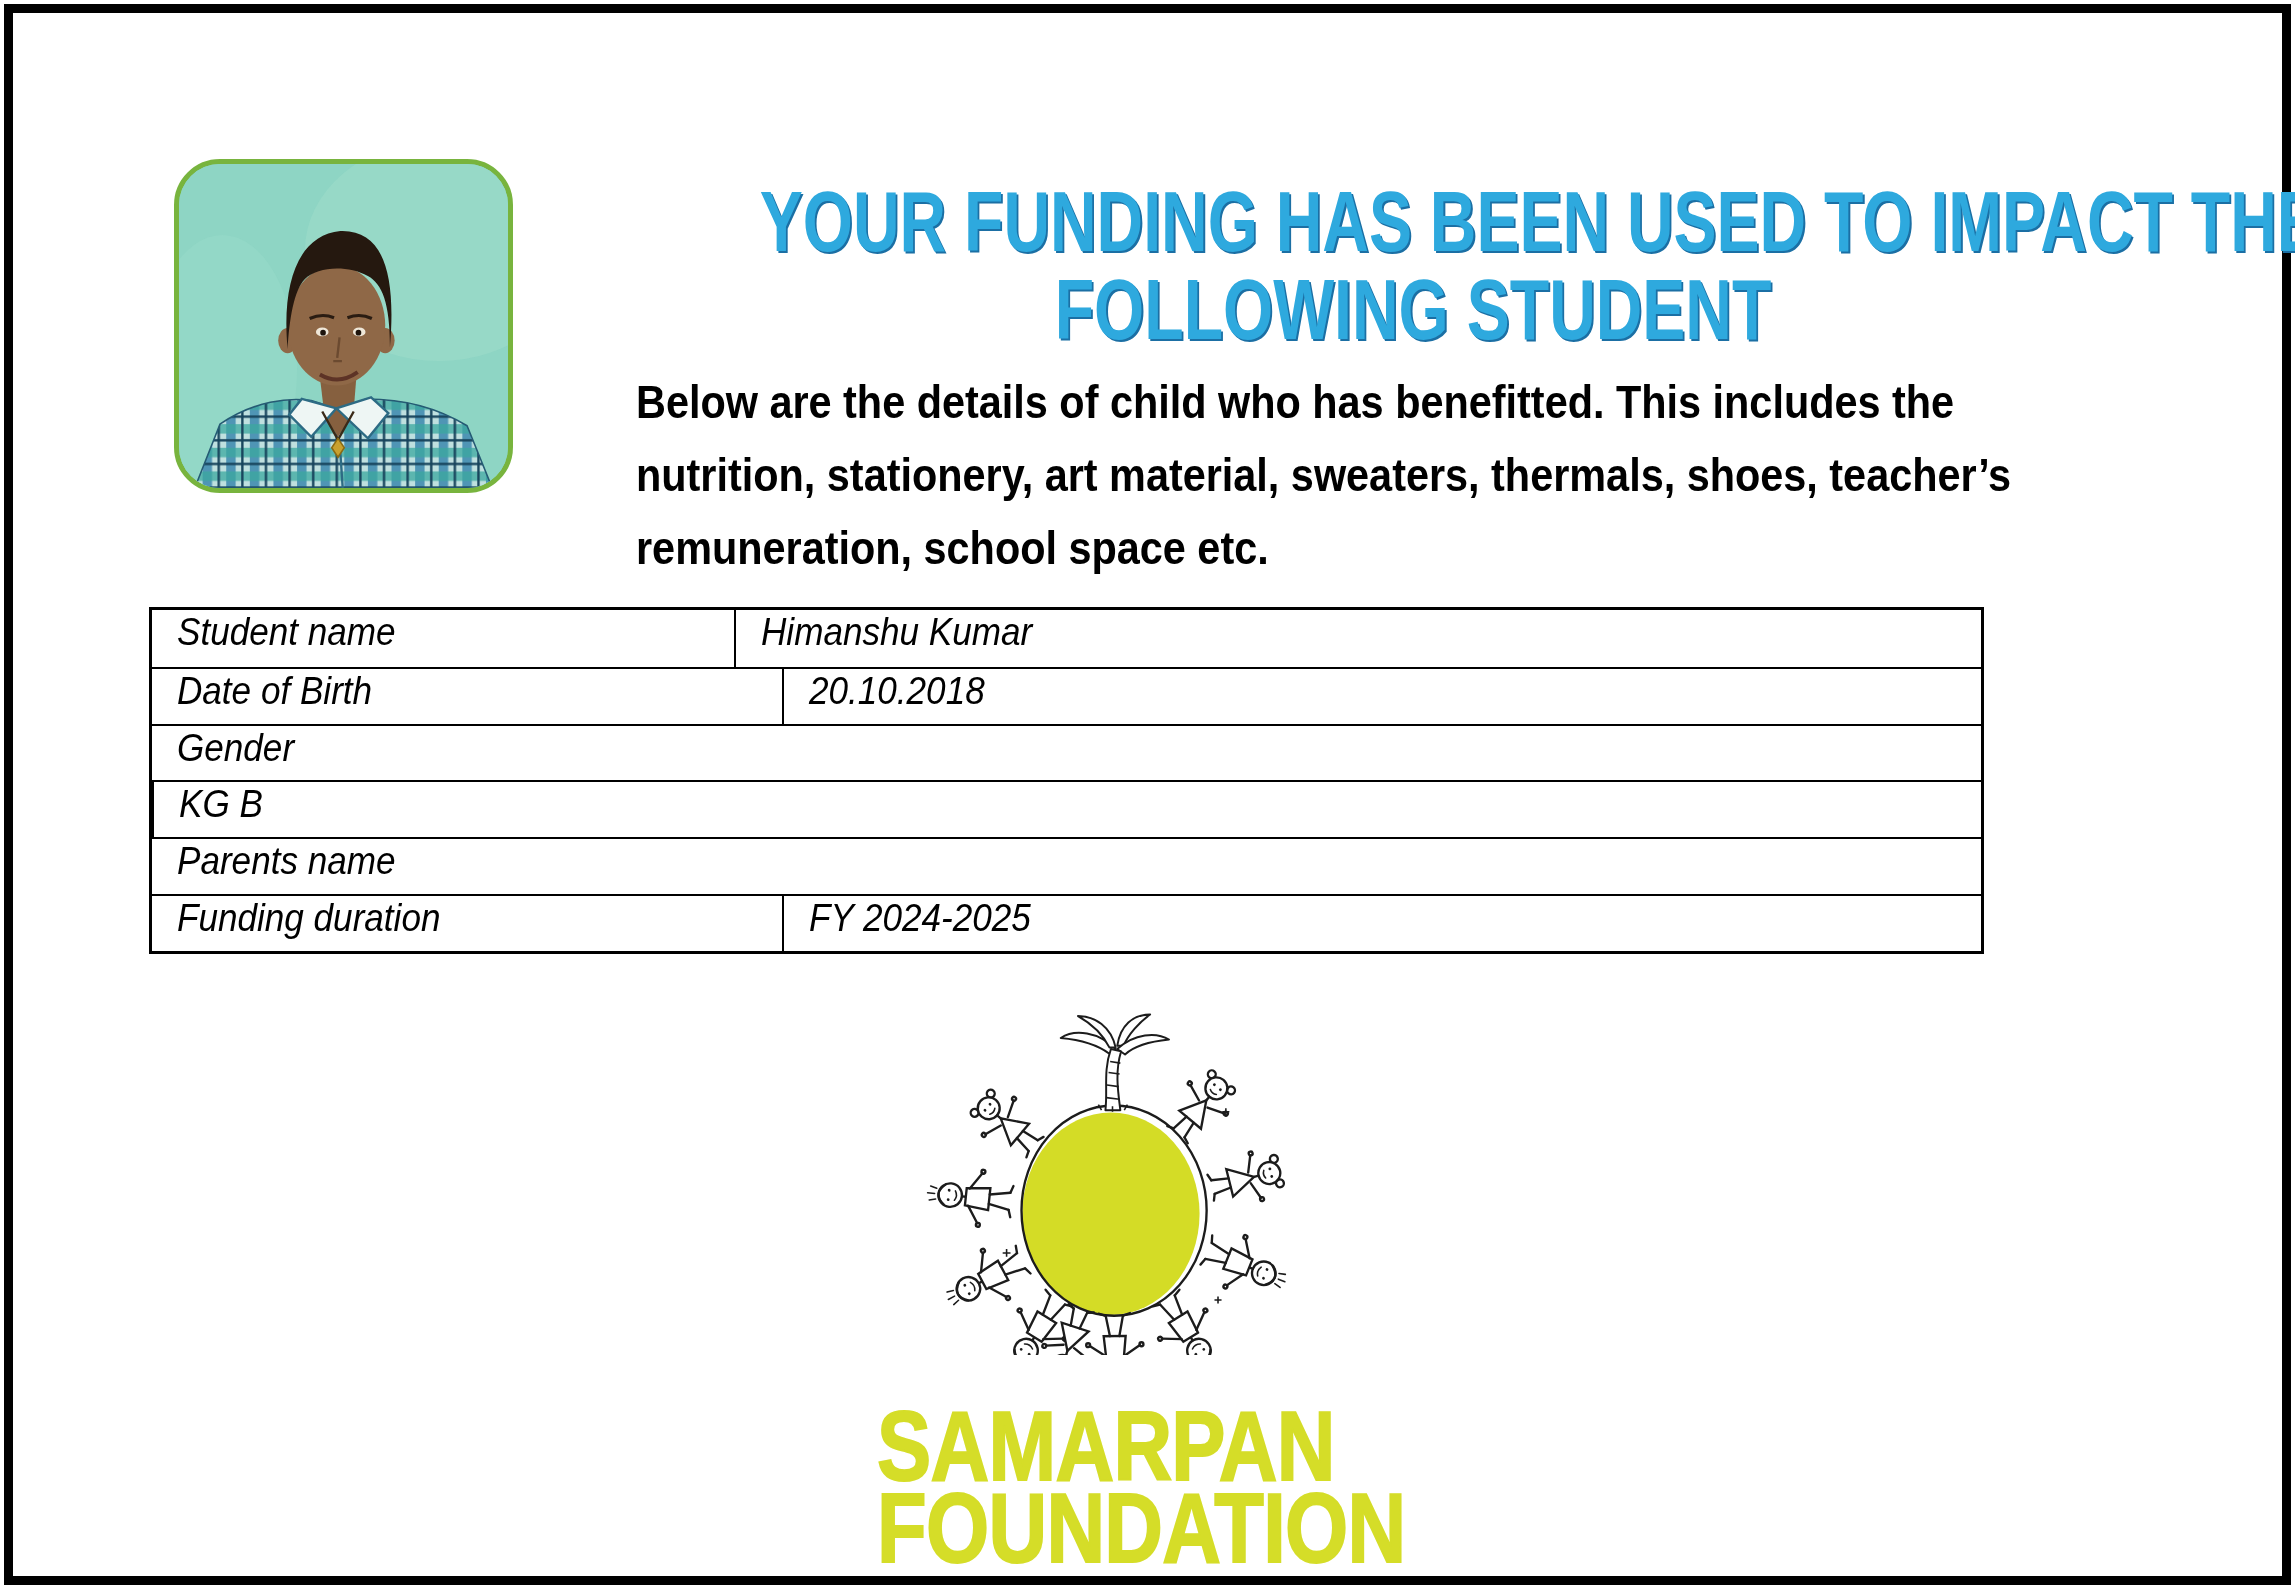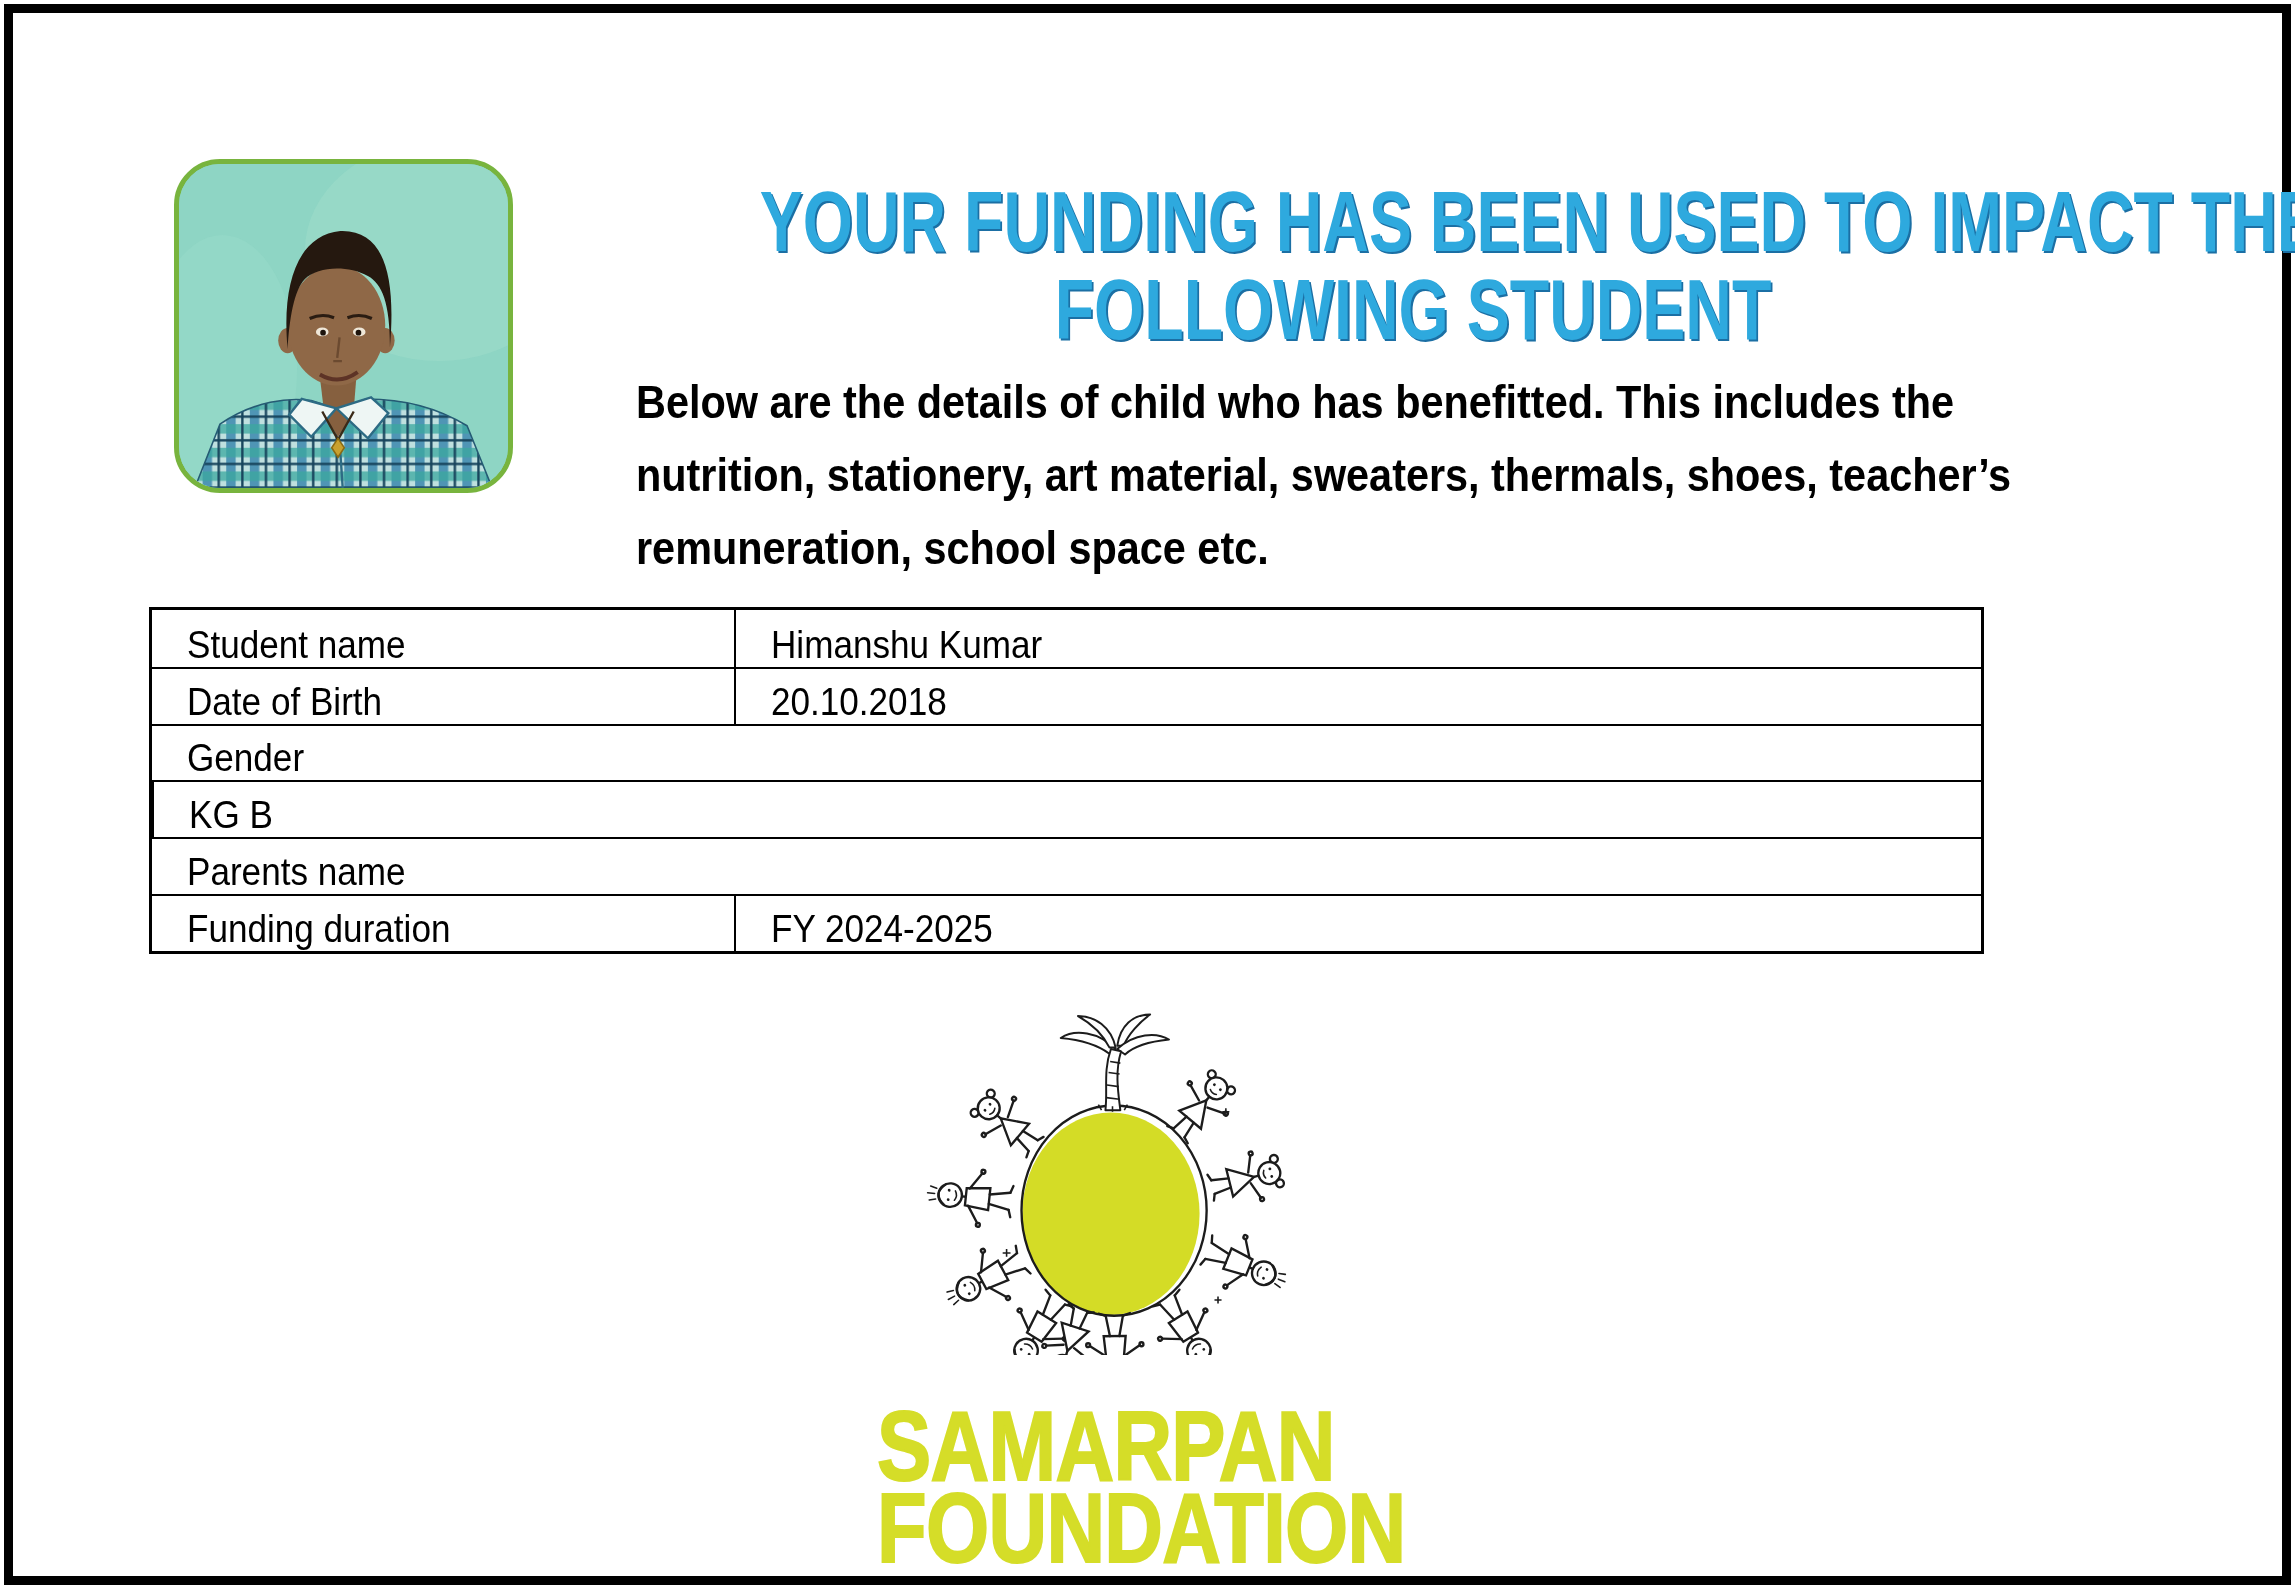--- a/index.html
+++ b/index.html
@@ -19,22 +19,22 @@
          text-shadow:2.4px 2.4px 0 #1b6fa4;}
 
   
   .intro{position:absolute;left:636px;top:366px;color:#000;font-weight:bold;font-size:46px;
          line-height:73px;white-space:nowrap;transform:scaleX(.9);transform-origin:0 0;}
 
   
   .dtable{position:absolute;left:149px;top:607px;width:1835px;height:347px;box-sizing:border-box;
           border:3.1px solid #000;display:grid;grid-template-rows:repeat(6,1fr);background:#fff;}
   .drow{display:grid;grid-template-columns:582px 1fr;}
-  .drow + .drow{border-top:2.4px solid #000;}
-  .dcell{display:flex;align-items:flex-end;padding-left:35px;font-size:39px;color:#000;overflow:hidden;}
+  .drow + .drow{border-top:2.4px solid #000;gap:48px;}
+  .dcell{display:flex;align-items:flex-start;padding-left:25px;font-size:39px;color:#000;overflow:hidden;font-style:italic;}
   .dcell.value{border-left:2.4px solid #000;}
   .dcell span{display:inline-block;white-space:nowrap;transform:scaleX(.9);transform-origin:0 50%;}
 
   
   .illus{position:absolute;left:885px;top:994px;width:455px;height:361px;}
 
   
   .logo{position:absolute;left:877px;top:1405px;color:#d5dd28;font-weight:bold;font-size:99px;
         line-height:82px;letter-spacing:-0.8px;white-space:nowrap;
         -webkit-text-stroke:2px #d5dd28;transform:scaleX(.82);transform-origin:0 0;}

